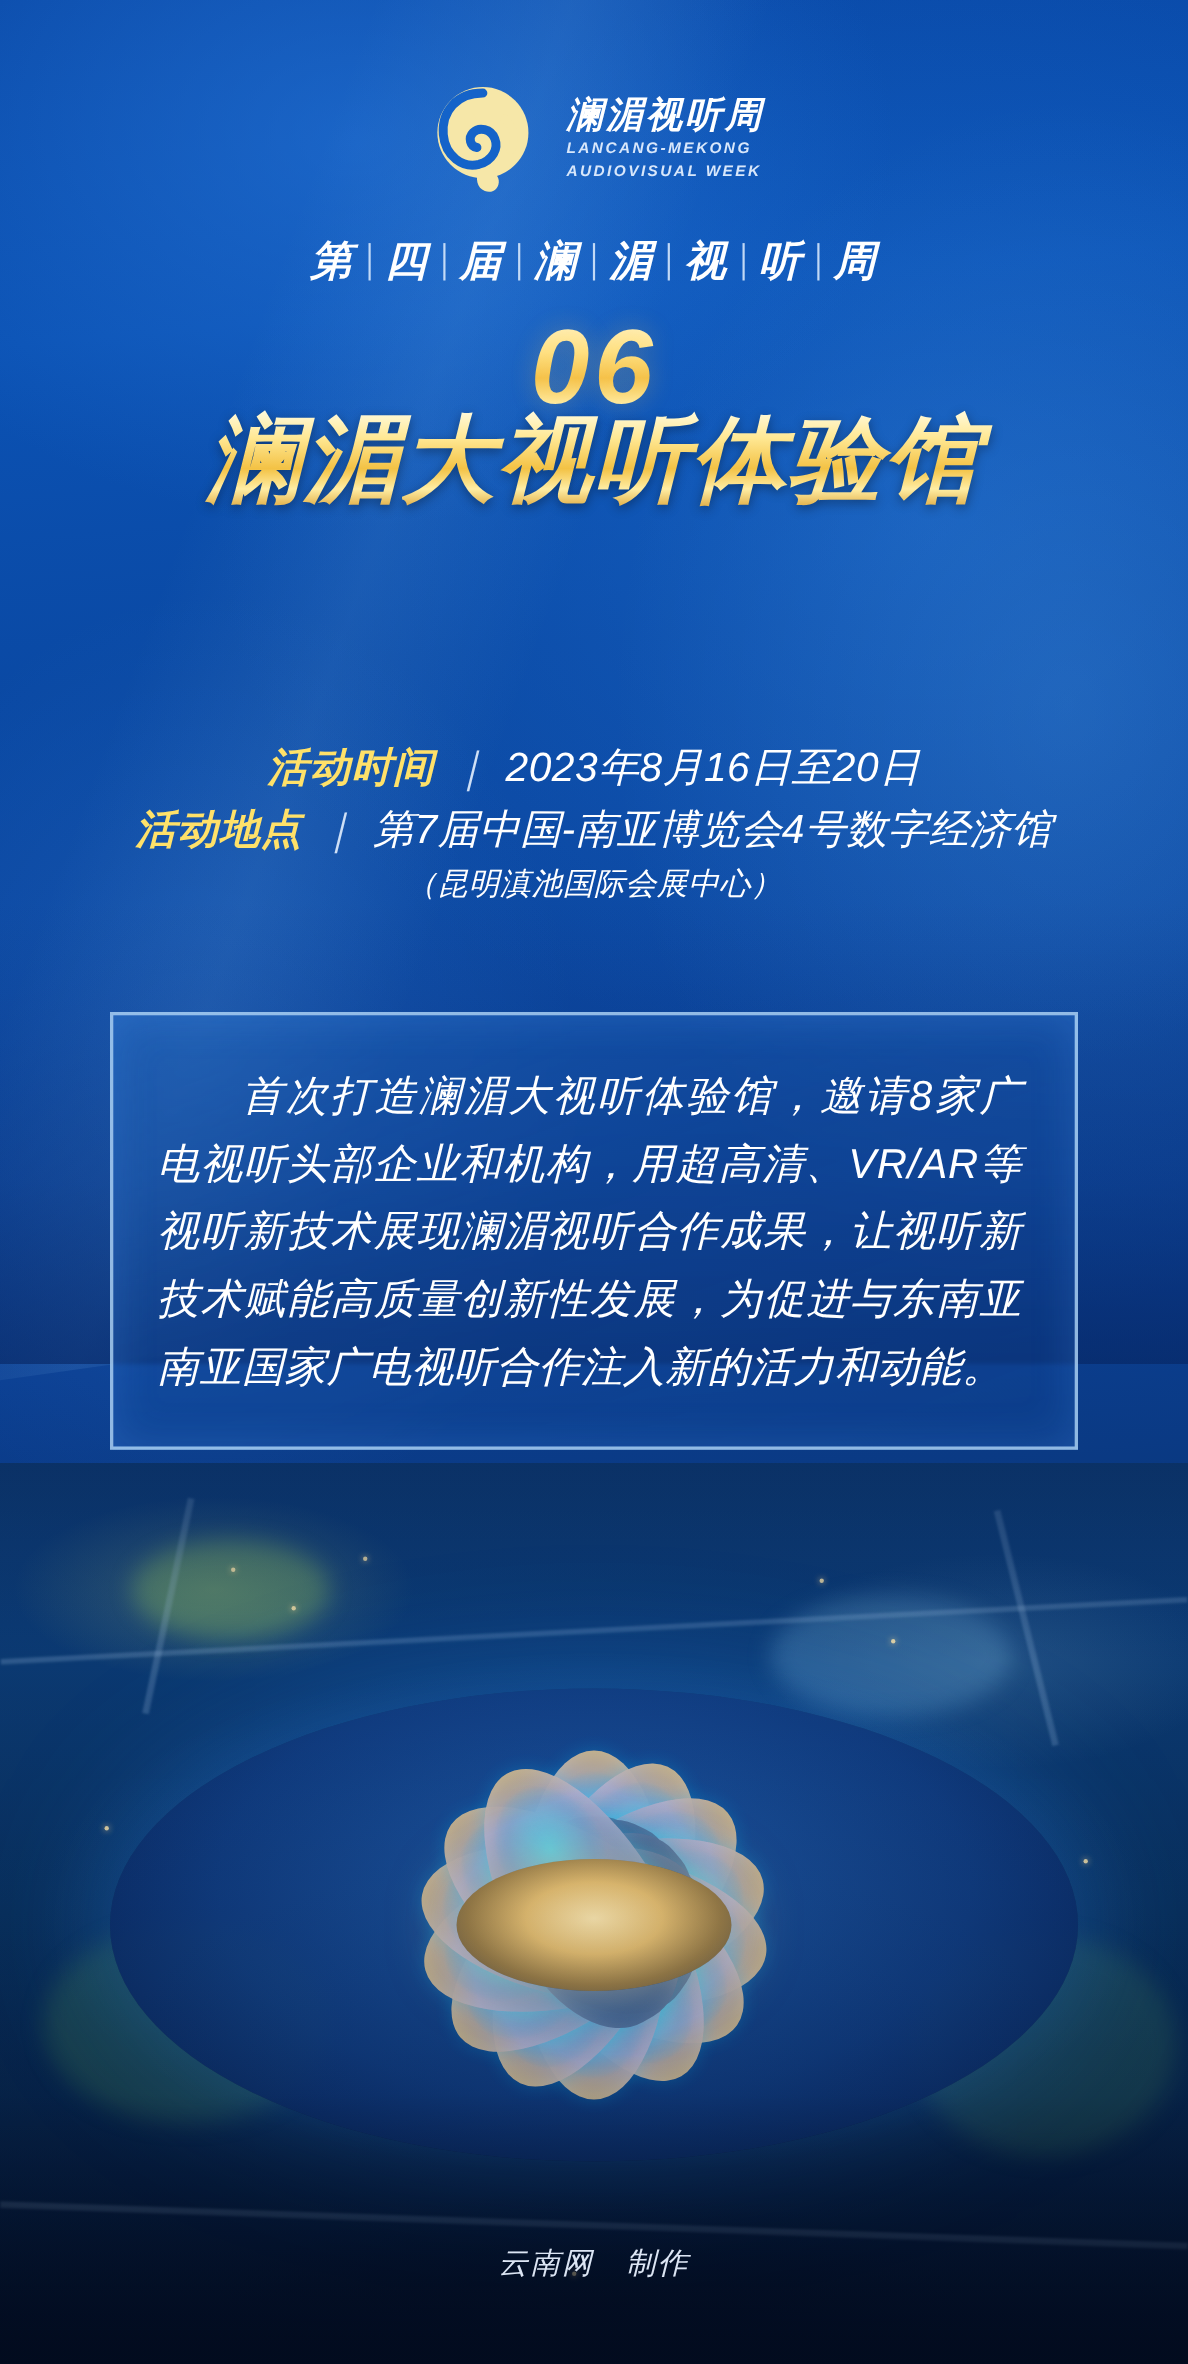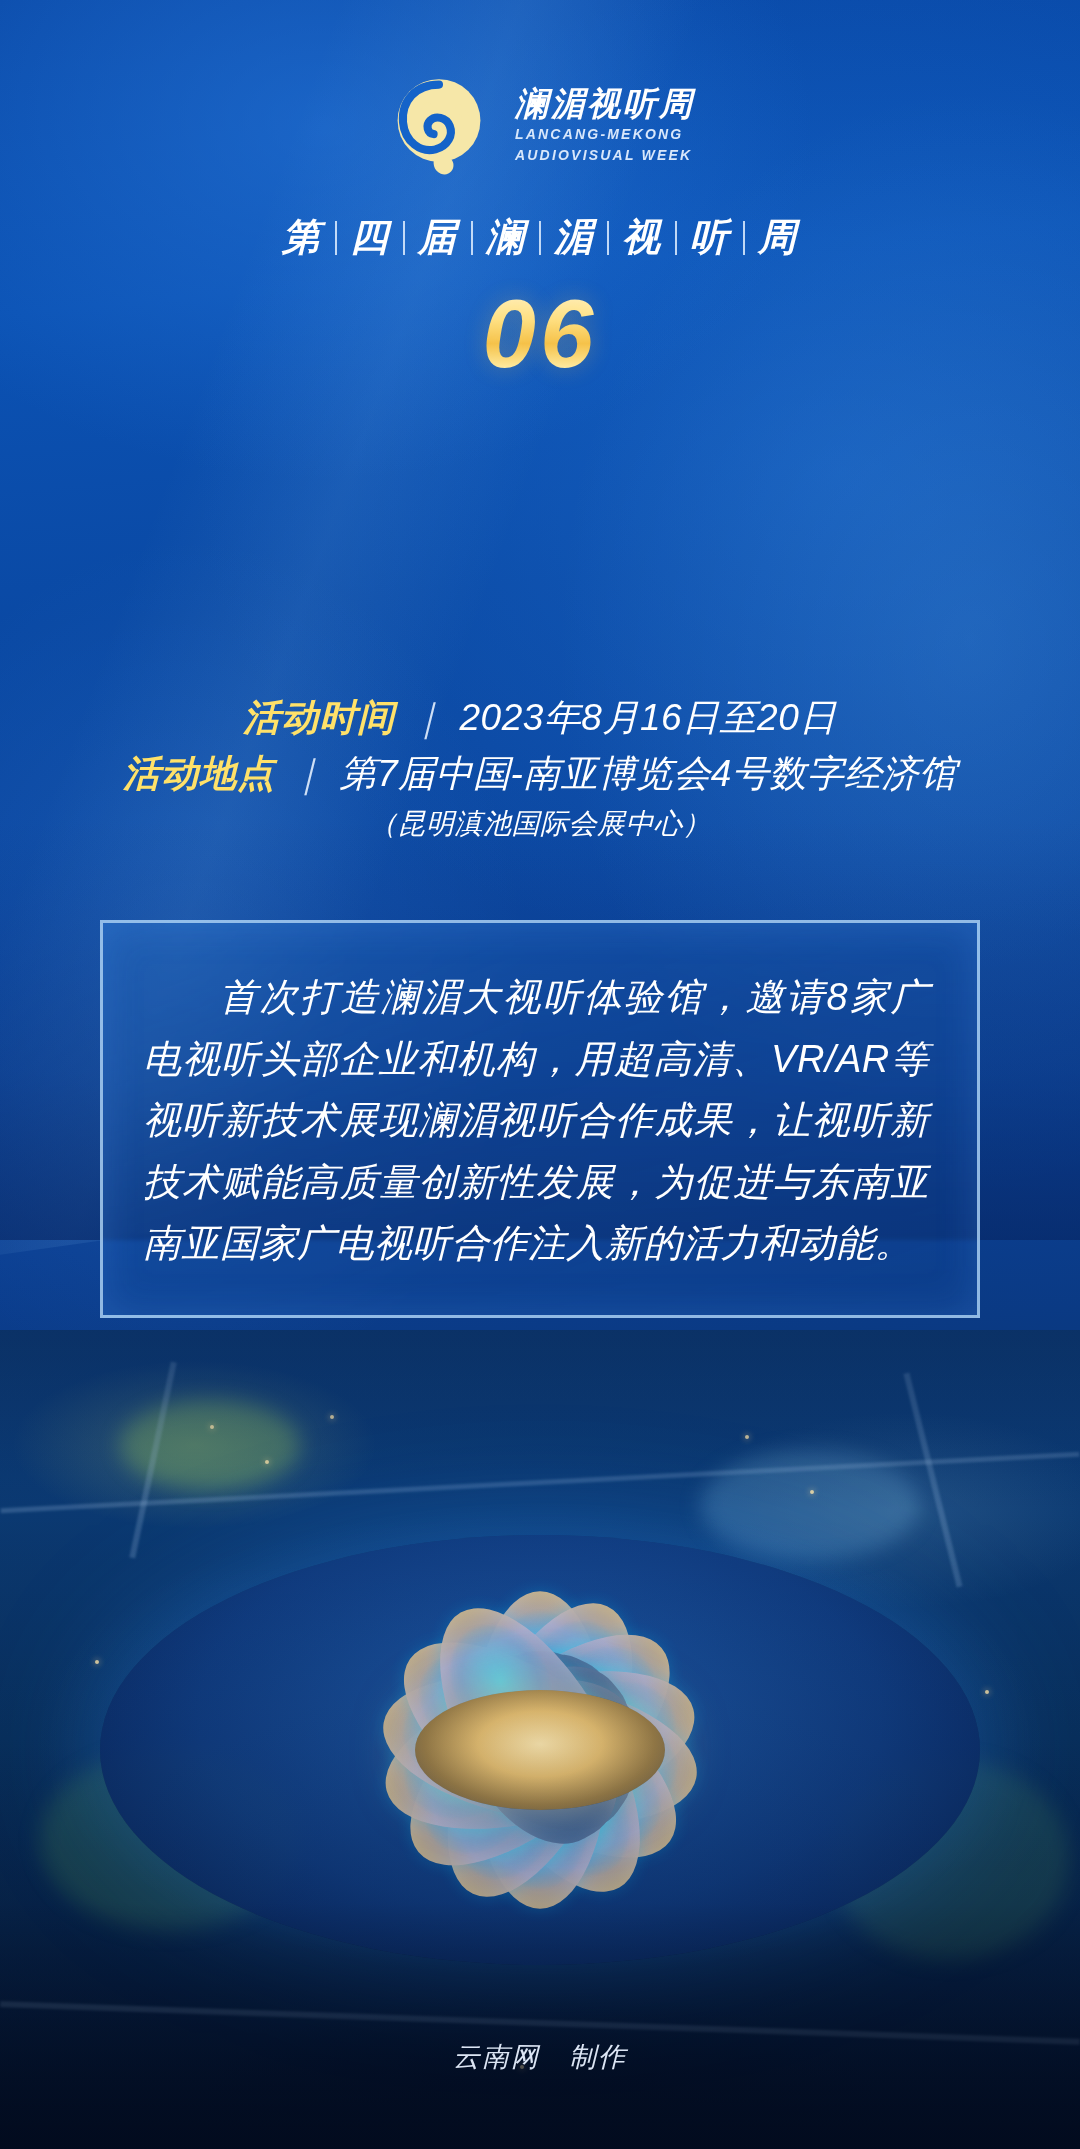--- a/index.html
+++ b/index.html
@@ -209,21 +209,21 @@
     background: linear-gradient(180deg, #fffbe0 0%, #ffe894 28%, #f3c245 58%, #ffeda4 78%, #d99f30 100%);
     -webkit-background-clip: text;
     background-clip: text;
     color: transparent;
     filter: drop-shadow(0 3px 5px rgba(0,0,0,0.35));
   }
 
   
   .meta {
     position: absolute;
-    top: 690px; left: 0; right: 0;
+    top: 670px; left: 0; right: 0;
     text-align: center;
     color: #ffffff;
   }
   .meta-row {
     display: flex;
     align-items: baseline;
     justify-content: center;
     font-size: 37px;
     line-height: 1.5;
     white-space: nowrap;
@@ -371,20 +371,21 @@
     <span class="ch">湄</span>
     <span class="bar"></span>
     <span class="ch">视</span>
     <span class="bar"></span>
     <span class="ch">听</span>
     <span class="bar"></span>
     <span class="ch">周</span>
   </div>
 
   <div class="big-num">06</div>
+  <div class="main-title">澜湄大视听体验馆</div>
 
   <div class="meta">
     <div class="meta-row">
       <span class="meta-label">活动时间</span>
       <span class="meta-sep">｜</span>
       <span class="meta-value">2023年8月16日至20日</span>
     </div>
     <div class="meta-row">
       <span class="meta-label">活动地点</span>
       <span class="meta-sep">｜</span>

